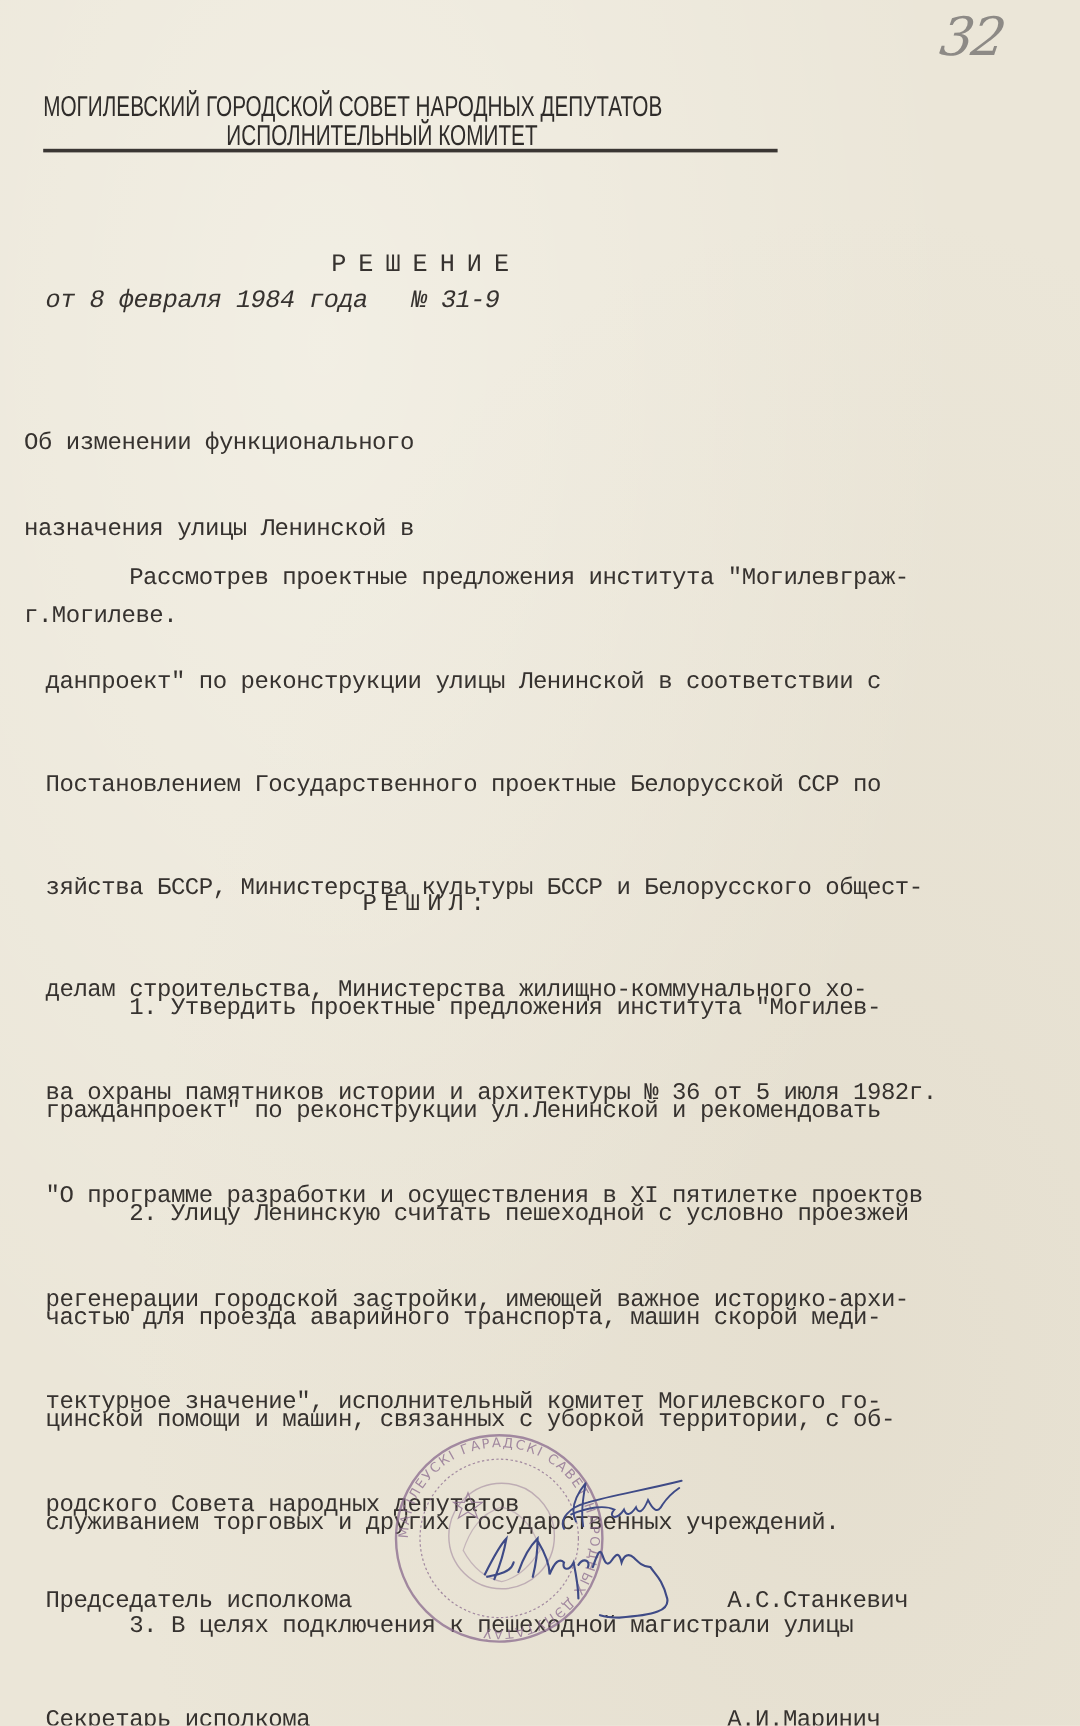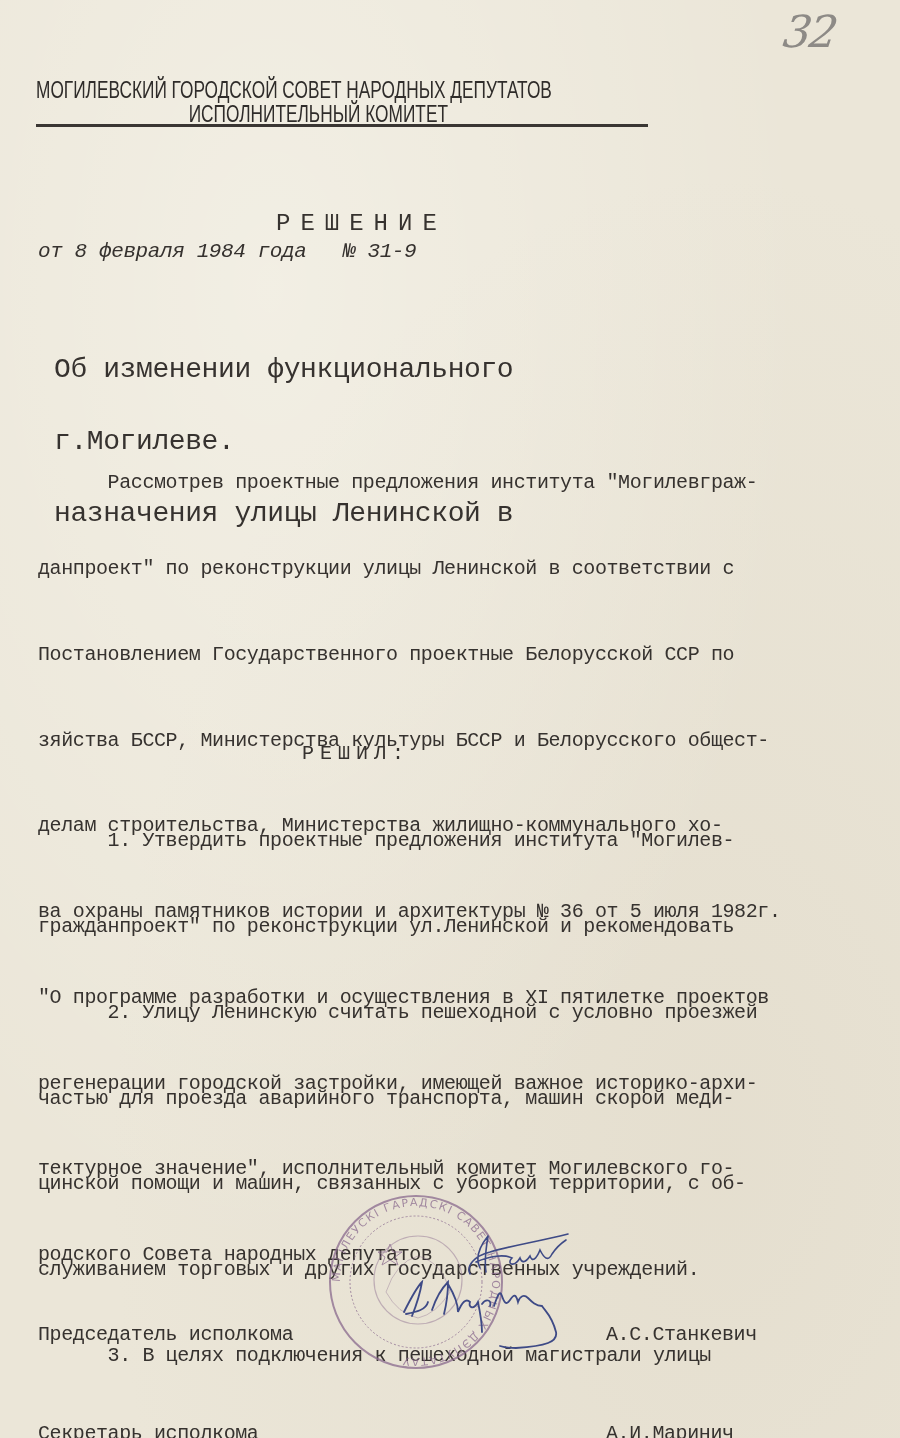--- a/index.html
+++ b/index.html
@@ -62,31 +62,31 @@
       position: absolute;
       font-family: "Liberation Mono", "DejaVu Sans Mono", monospace;
       font-size: 20px;
       color: #36322f;
       white-space: pre;
       letter-spacing: -0.4px;
     }
     .title {
       left: 276px; top: 210px;
       letter-spacing: 10px;
-      font-size: 24px;
+      font-size: 21px;
     }
     .date-line {
       left: 38px; top: 240px;
       font-size: 21px;
       font-style: italic;
     }
     .subject {
-      left: 54px; top: 310px;
+      left: 20px; top: 310px;
       line-height: 24px;
-      font-size: 28px;
+      font-size: 20px;
     }
     .subject div { white-space: pre; }
     .body-text {
       left: 38px; top: 412px;
       font-size: 20px;
       line-height: 28.6px;
     }
     .body-text div, .items div { white-space: pre; }
     .decided {
       left: 302px; top: 742px;
@@ -131,22 +131,22 @@
     <div class="header-line1">МОГИЛЕВСКИЙ ГОРОДСКОЙ СОВЕТ НАРОДНЫХ ДЕПУТАТОВ</div>
     <div class="header-line2">ИСПОЛНИТЕЛЬНЫЙ КОМИТЕТ</div>
   </div>
   <div class="header-rule"></div>
 
   <div class="typed title">РЕШЕНИЕ</div>
   <div class="typed date-line">от 8 февраля 1984 года   № 31-9</div>
 
   <div class="typed subject">
     <div>Об изменении функционального</div>
+    <div>назначения улицы Ленинской в</div>
     <div>г.Могилеве.</div>
-    <div>назначения улицы Ленинской в</div>
   </div>
 
   <div class="typed body-text">
     <div>      Рассмотрев проектные предложения института "Могилевграж-</div>
     <div>данпроект" по реконструкции улицы Ленинской в соответствии с</div>
     <div>Постановлением Государственного проектные Белорусской ССР по</div>
     <div>зяйства БССР, Министерства культуры БССР и Белорусского общест-</div>
     <div>делам строительства, Министерства жилищно-коммунального хо-</div>
     <div>ва охраны памятников истории и архитектуры № 36 от 5 июля 1982г.</div>
     <div>"О программе разработки и осуществления в XI пятилетке проектов</div>

